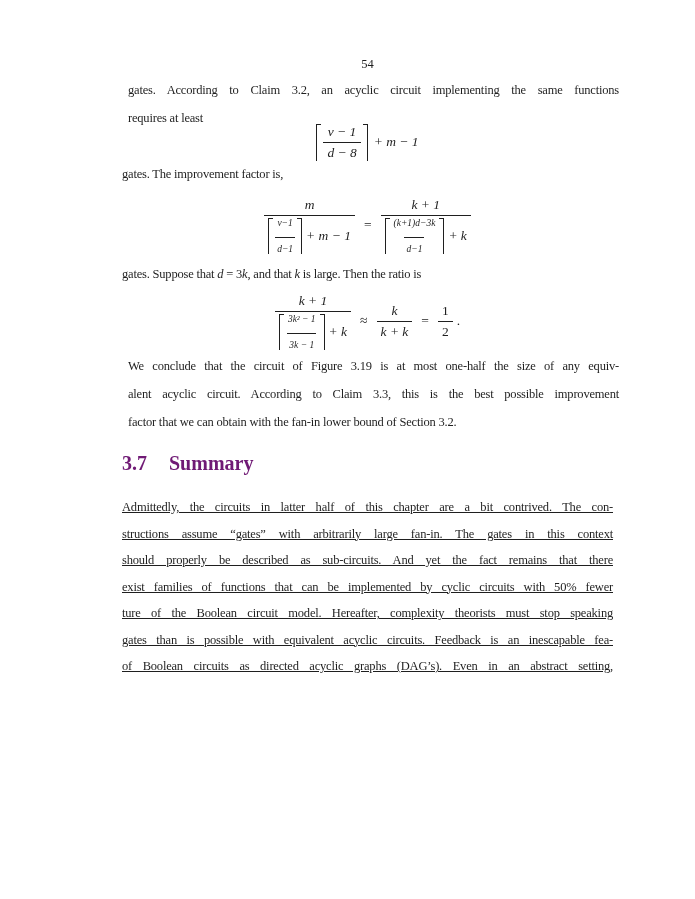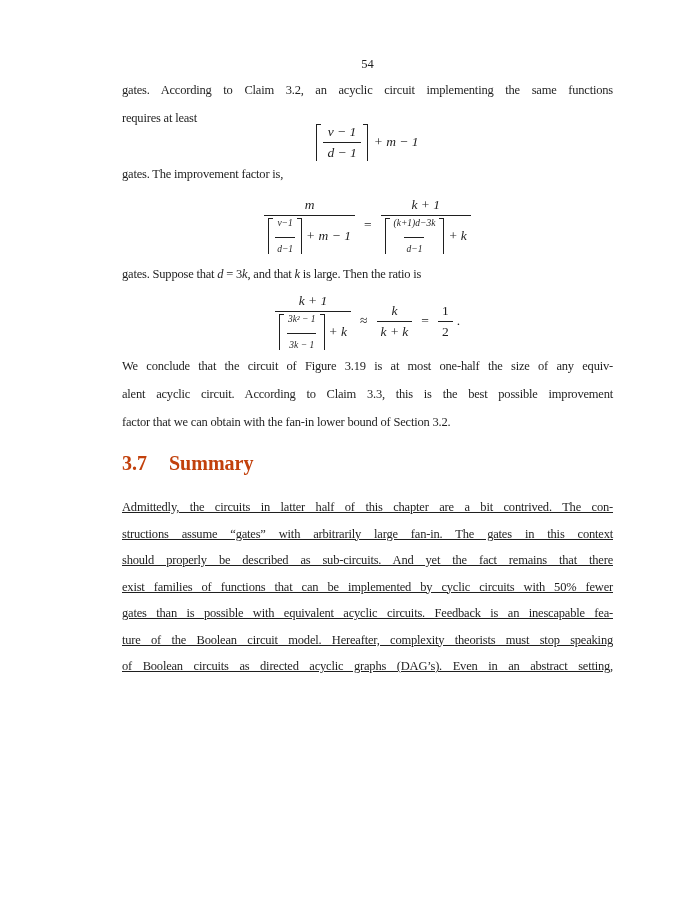--- a/index.html
+++ b/index.html
@@ -32,51 +32,51 @@
   .sm .fden { padding:6px 2px 0; border-top-width:1px;margin-top:8px; }
   .ceil { display:inline-flex; align-items:center; }
   .ceil::before { content:""; align-self:stretch; width:4px; border-left:1.3px solid currentColor; border-top:1.3px solid currentColor; margin-right:2px; }
   .ceil::after  { content:""; align-self:stretch; width:4px; border-right:1.3px solid currentColor; border-top:1.3px solid currentColor; margin-left:2px; }
   .tail { margin-left:6px; }
   .fden .tail { margin-left:4px; }
   .rel { margin:0 9px; }
   .period { margin-left:4px; }
 
   
-  .heading { font-size:20px; font-weight:bold; color:#c2410c; }
+  .heading { font-size:20px; font-weight:bold; color:#701a75; }
   .htitle { margin-left:22px; }
 
-  #p1 { top:76px; }
+  #p1 { top:76px;margin-left:6px; }
   #f1 { top:118px; height:48px; }
   #p2 { top:160px; }
   #f2 { top:194px; height:62px; }
   #p3 { top:260px; }
   #f3 { top:292px; height:58px; }
-  #p4 { top:352px; }
+  #p4 { top:352px;margin-left:6px; }
   #h  { top:452px; }
   #p5 { top:494px; line-height:26.5px;text-decoration:underline; }
 </style>
 </head>
 <body>
 
 <div class="page">
 
   <div class="pageno abs">54</div>
 
   <div class="para abs" id="p1">
     <div class="jline">gates. According to Claim 3.2, an acyclic circuit implementing the same functions</div>
     <div class="nline">requires at least</div>
   </div>
 
   <div class="formula abs" id="f1">
     <span class="mrow">
         <span class="ceil">
           <span class="frac">
             <span class="fnum mi">v − 1</span>
-            <span class="fden mi">d − 1</span>
+            <span class="fden mi">d − 8</span>
           </span>
         </span>
         <span class="tail mi">+ m − 1</span>
       </span>
   </div>
 
   <div class="para abs" id="p2">
     <div class="nline">gates. The improvement factor is,</div>
   </div>
 
@@ -150,18 +150,18 @@
 
   <div class="heading abs" id="h">
     <span>3.7</span><span class="htitle">Summary</span>
   </div>
 
   <div class="para abs" id="p5">
     <div class="jline">Admittedly, the circuits in latter half of this chapter are a bit contrived. The con-</div>
     <div class="jline">structions assume “gates” with arbitrarily large fan-in. The gates in this context</div>
     <div class="jline">should properly be described as sub-circuits. And yet the fact remains that there</div>
     <div class="jline">exist families of functions that can be implemented by cyclic circuits with 50% fewer</div>
+    <div class="jline">ture of the Boolean circuit model. Hereafter, complexity theorists must stop speaking</div>
     <div class="jline">gates than is possible with equivalent acyclic circuits. Feedback is an inescapable fea-</div>
-    <div class="jline">ture of the Boolean circuit model. Hereafter, complexity theorists must stop speaking</div>
     <div class="jline">of Boolean circuits as directed acyclic graphs (DAG’s). Even in an abstract setting,</div>
   </div>
 
 </div>
 
 </body></html>

